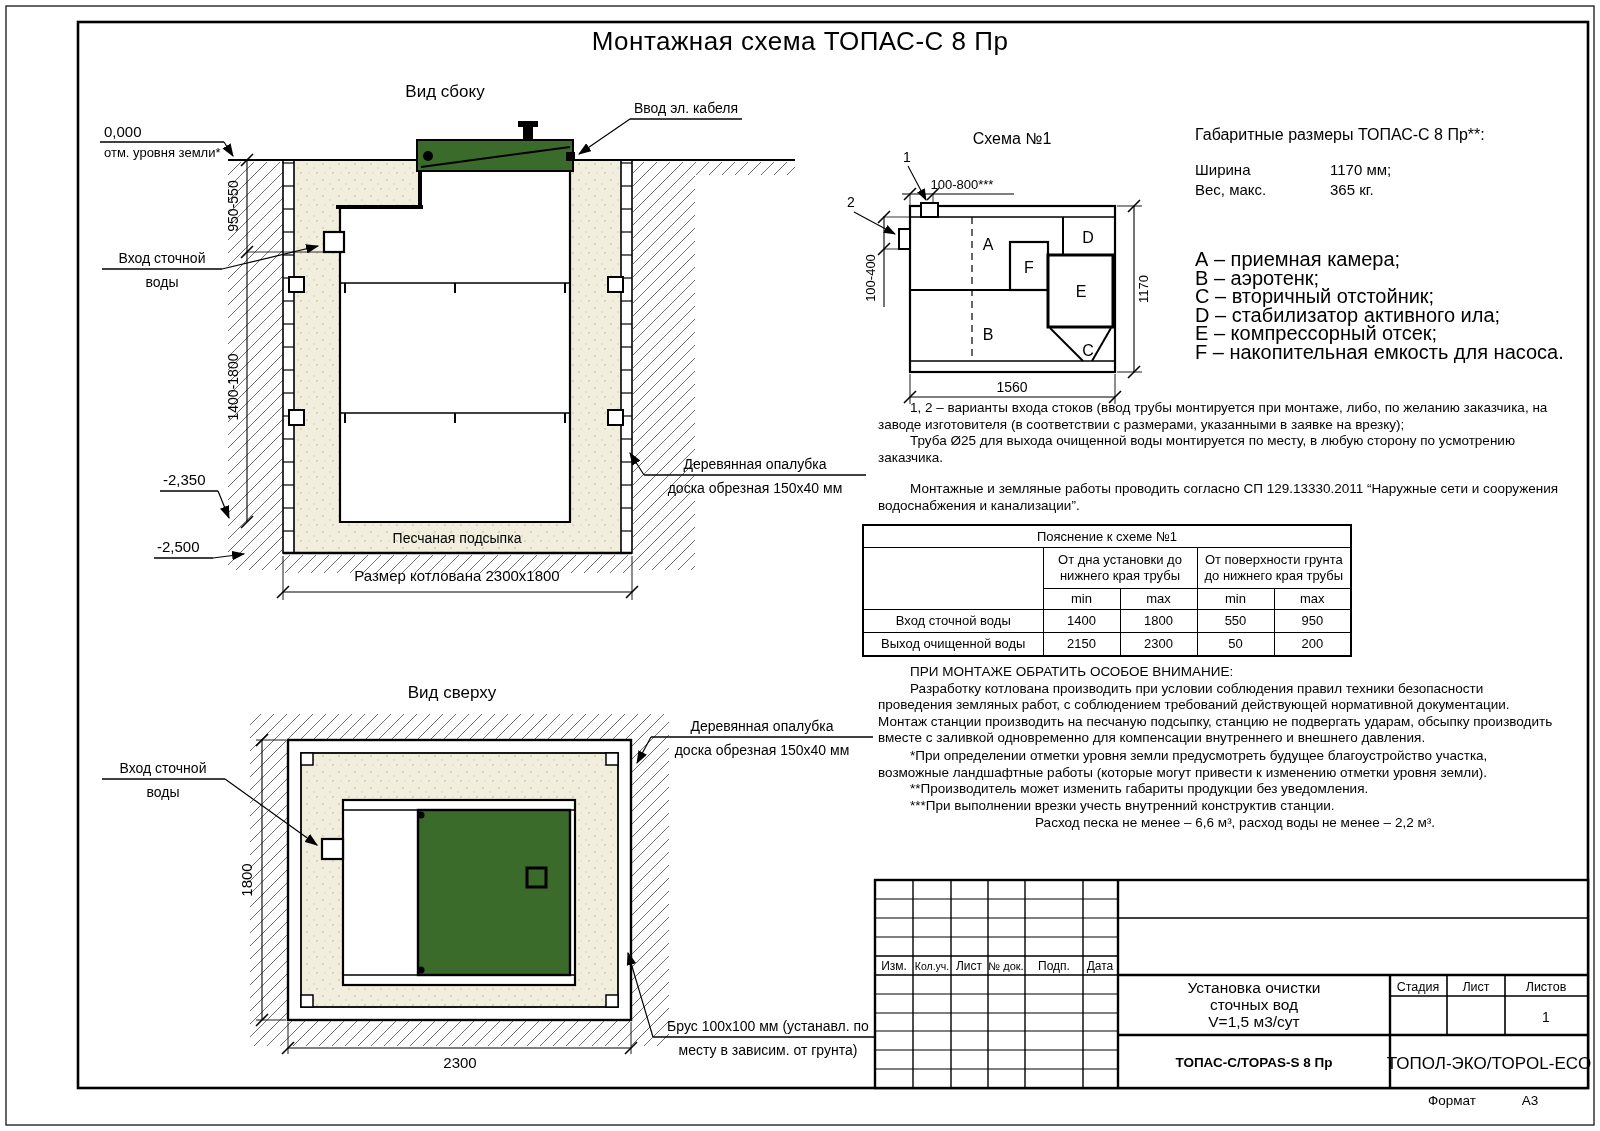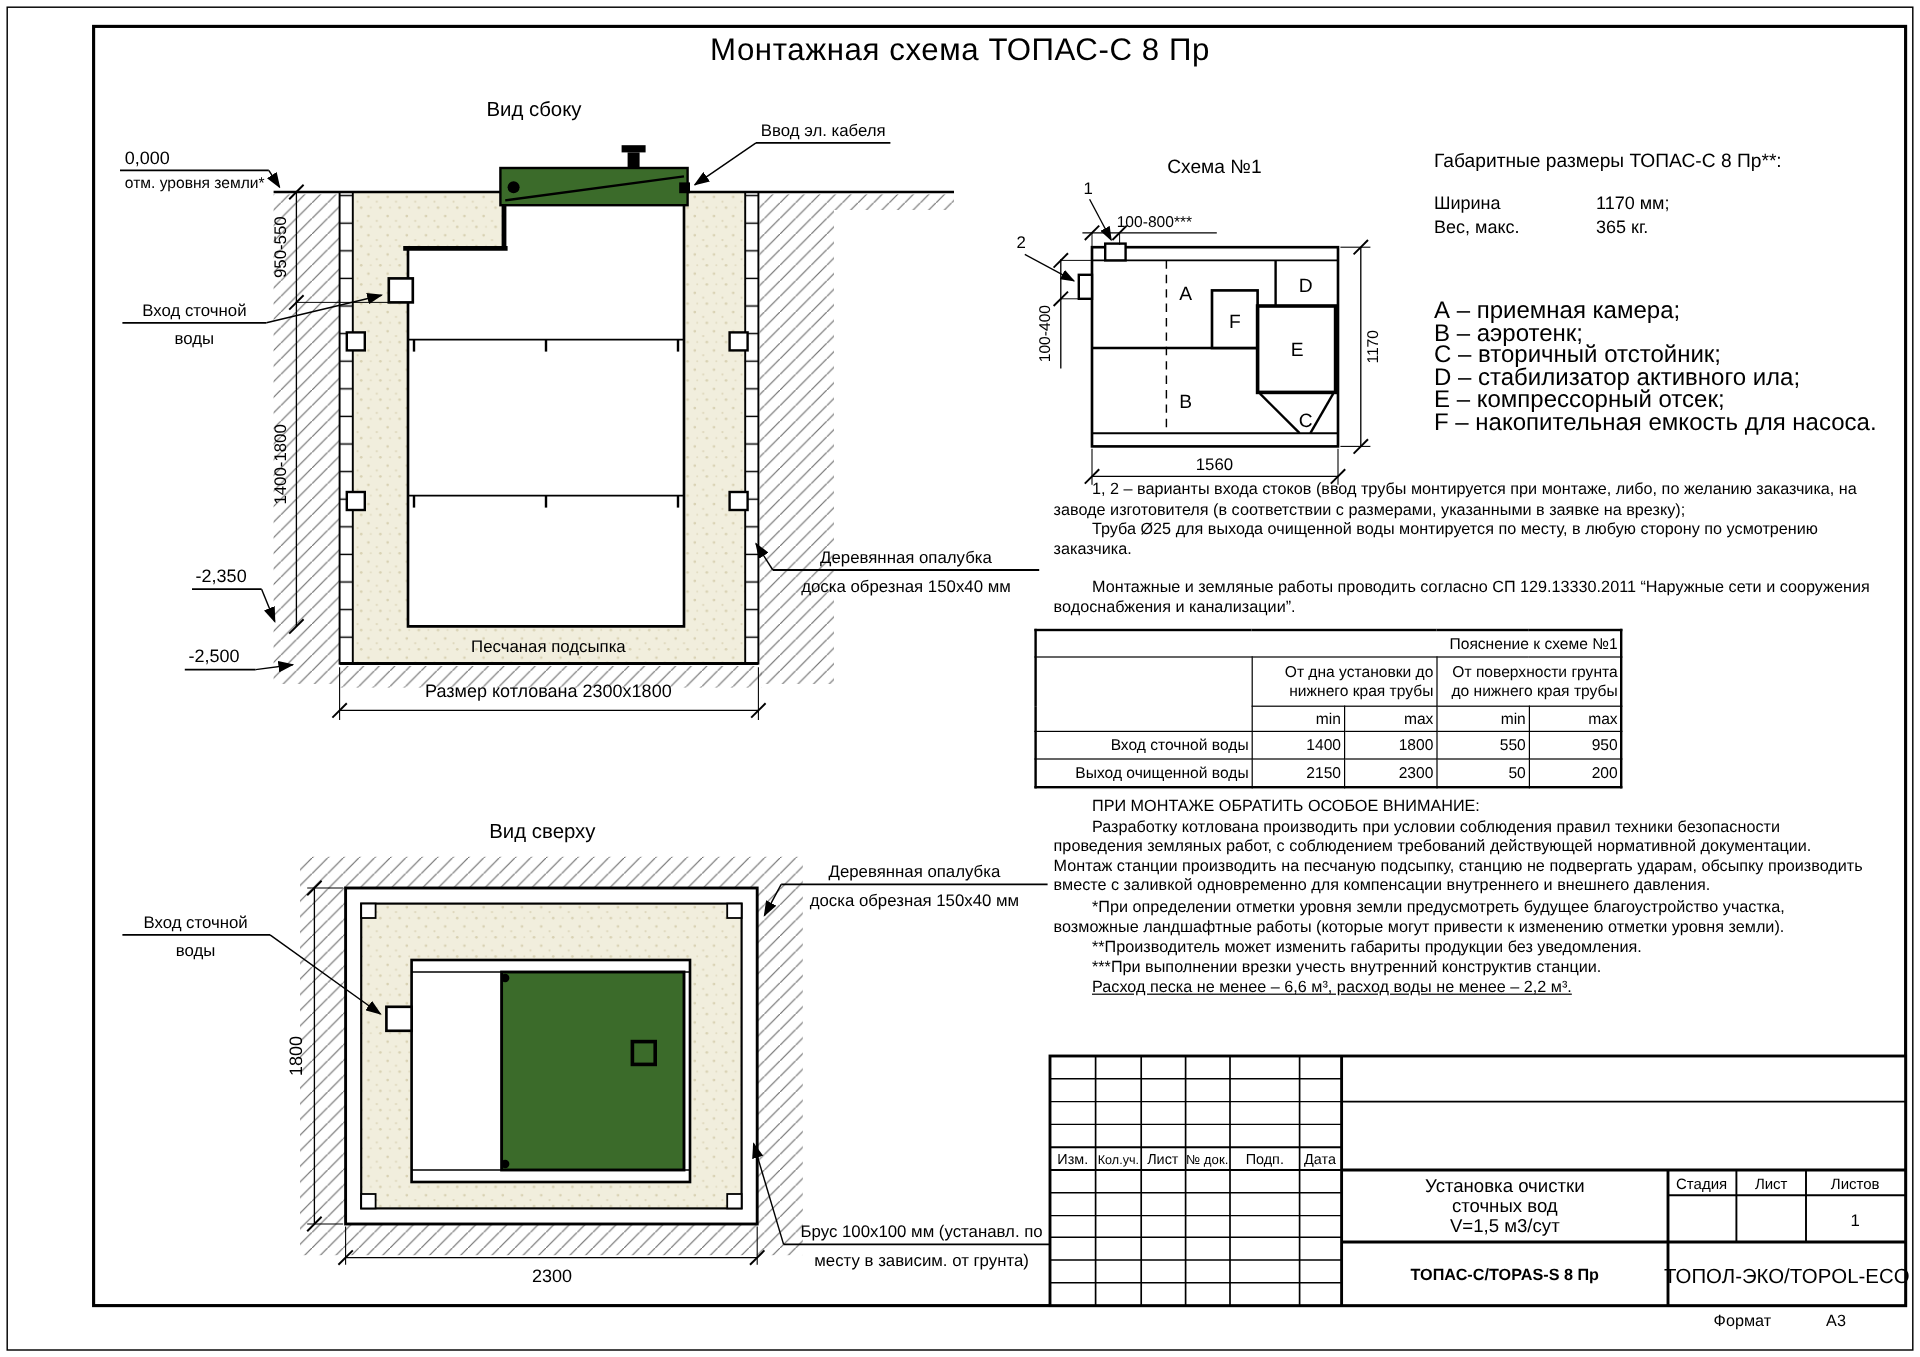--- a/index.html
+++ b/index.html
@@ -14,26 +14,26 @@
   .spec-row{display:flex;line-height:19.5px;}
   .spec-row .n{width:135px;}
   #legend{left:1195px;top:250px;width:400px;font-size:20px;line-height:18.6px;}
   
   #notes{left:878px;top:400px;width:686px;font-size:13.5px;line-height:16.6px;text-align:left;}
   #notes p{margin:0;text-indent:32px;}
   #notes p.gap{margin-top:15px;}
   
   #ptable-wrap{left:862px;top:524px;}
   table.ptable{border-collapse:collapse;table-layout:fixed;width:490px;font-size:13px;border:2.5px solid #000;}
-  table.ptable td{border:1.5px solid #000;text-align:right;vertical-align:middle;padding:0 2px;line-height:1.2;}
+  table.ptable td{border:1.5px solid #000;text-align:center;vertical-align:middle;padding:0 2px;line-height:1.2;}
   
   #attention{left:878px;top:664px;width:682px;font-size:13.5px;line-height:16.6px;}
   #attention p{margin:0;text-indent:32px;}
   #attention p.gap{margin-top:1px;}
-  #attention .uline{text-decoration:underline;}
+  #attention .uline{text-align:center;}
 </style>
 </head>
 <body>
 
 <svg class="abs" style="left:0;top:0" width="1600" height="1131" viewBox="0 0 1600 1131">
   <defs>
     <pattern id="hatch" width="13" height="13" patternUnits="userSpaceOnUse">
       <line x1="0" y1="13" x2="13" y2="0" stroke="#707070" stroke-width="1"></line>
     </pattern>
     <pattern id="sand" width="16" height="16" patternUnits="userSpaceOnUse">

